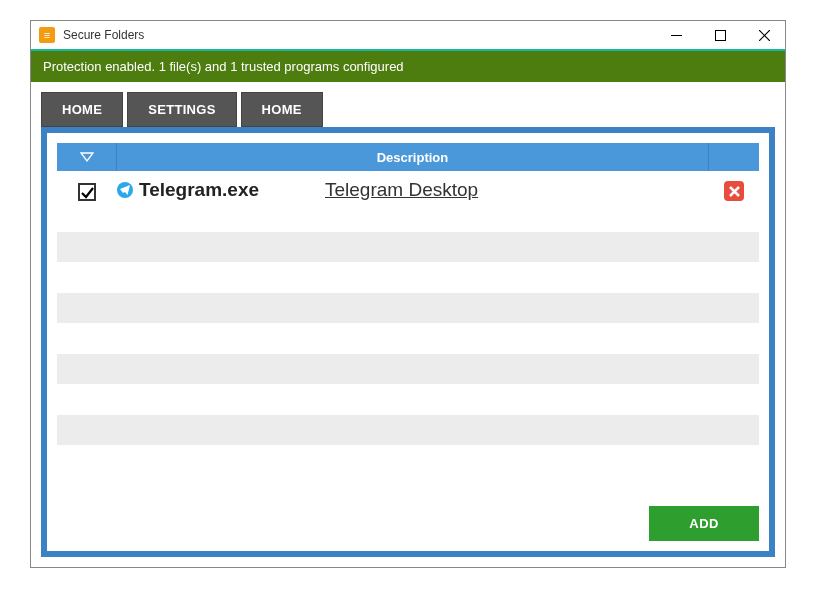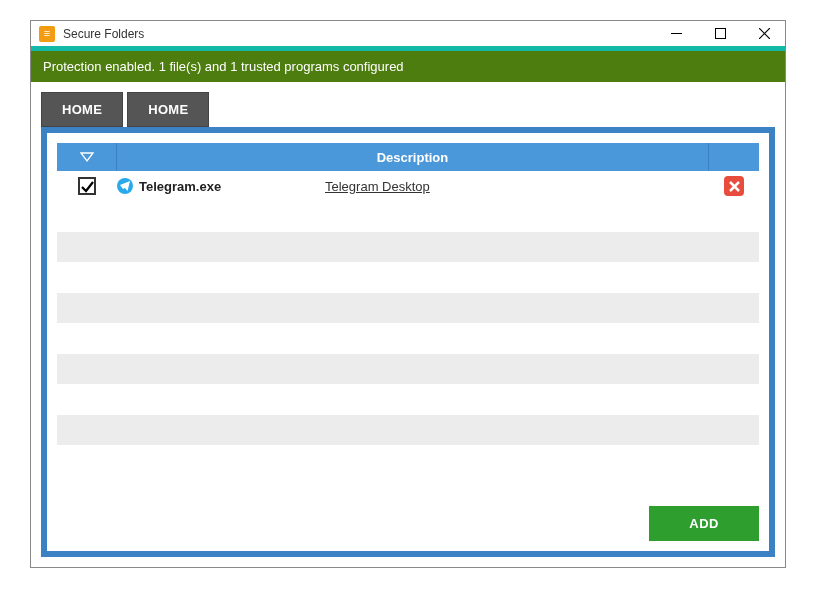--- a/index.html
+++ b/index.html
@@ -3,21 +3,21 @@
 <meta charset="utf-8">
 <style>
   * { box-sizing: border-box; margin: 0; padding: 0; }
   body { font-family: "Segoe UI", Arial, sans-serif; background: #fff; }
   .window {
     width: 756px; height: 548px; margin: 20px auto;
     border: 1px solid #888; background: #fff; display: flex; flex-direction: column;
   }
   .titlebar {
     height: 30px; display: flex; align-items: center; padding: 0 8px;
-    background: #fff; border-bottom: 5px solid #14b8a6;
+    background: #fff; border-bottom: 2px solid #14b8a6;
   }
   .titlebar .app-icon {
     width: 16px; height: 16px; background: #f39c12; border-radius: 2px;
     margin-right: 8px; display: flex; align-items: center; justify-content: center;
   }
   .titlebar .app-icon::before { content: "≡"; color: #fff; font-size: 11px; line-height: 1; }
   .titlebar .title { font-size: 12px; color: #333; flex: 1; }
   .win-controls { display: flex; gap: 18px; align-items: center; }
   .win-btn { width: 26px; height: 26px; display: flex; align-items: center; justify-content: center; cursor: pointer; }
   .win-btn svg { width: 11px; height: 11px; }
@@ -53,21 +53,21 @@
   }
   .th { display: flex; align-items: center; justify-content: center; border-right: 1px solid #3a82c4; }
   .th:last-child { border-right: none; }
   .th-check { width: 60px; }
   .th-check svg { width: 14px; height: 14px; }
   .th-name { width: 200px; }
   .th-desc { flex: 1; }
   .th-act { width: 50px; }
   .rows { flex: 1; overflow: auto; }
   .row, .row-empty {
-    display: flex; height: 30px; align-items: center; font-size: 13px;
+    display: flex; height: 30px; align-items: flex-end; font-size: 19px;
     margin-bottom: 31px;
   }
   .row { background: #fff; }
   .row-empty { background: #ececec; }
   .td-check { width: 60px; display: flex; justify-content: center; }
   .checkbox {
     width: 18px; height: 18px; border: 2px solid #333; background: #fff;
     display: flex; align-items: center; justify-content: center; cursor: pointer;
   }
   .checkbox svg { width: 13px; height: 13px; }
@@ -117,20 +117,21 @@
       </div>
     </div>
   </div>
 
   <div class="statusbar">
     <span>Protection enabled. 1 file(s) and 1 trusted programs configured</span>
   </div>
 
   <div class="tabsrow">
     <div class="tab">HOME</div>
+    <div class="tab">SETTINGS</div>
     <div class="tab">HOME</div>
   </div>
 
   <div class="content">
     <div class="table-header">
       <div class="th th-check">
         <svg viewBox="0 0 14 14">
             <polygon points="1,3 13,3 7,11" fill="none" stroke="#fff" stroke-width="1.3"></polygon>
           </svg>
       </div>

